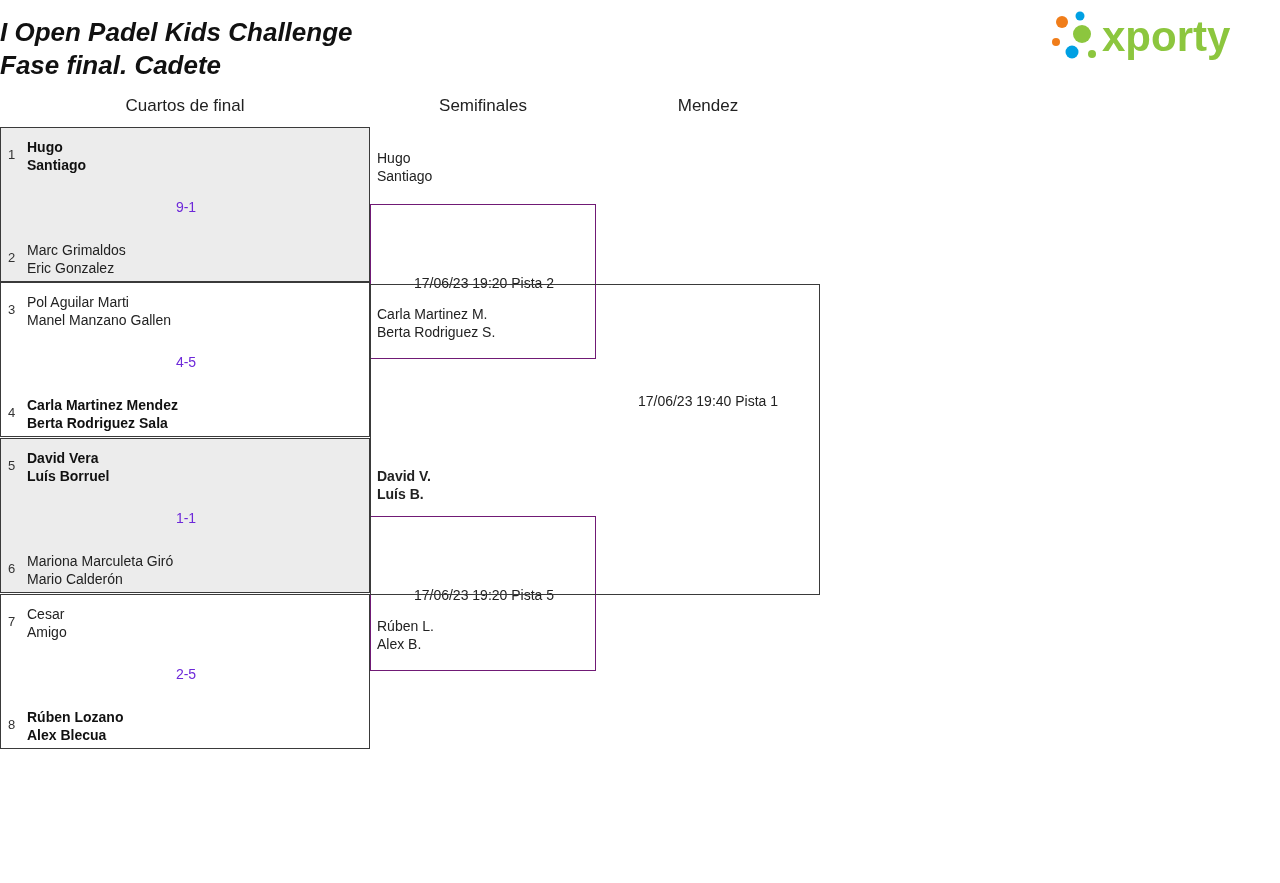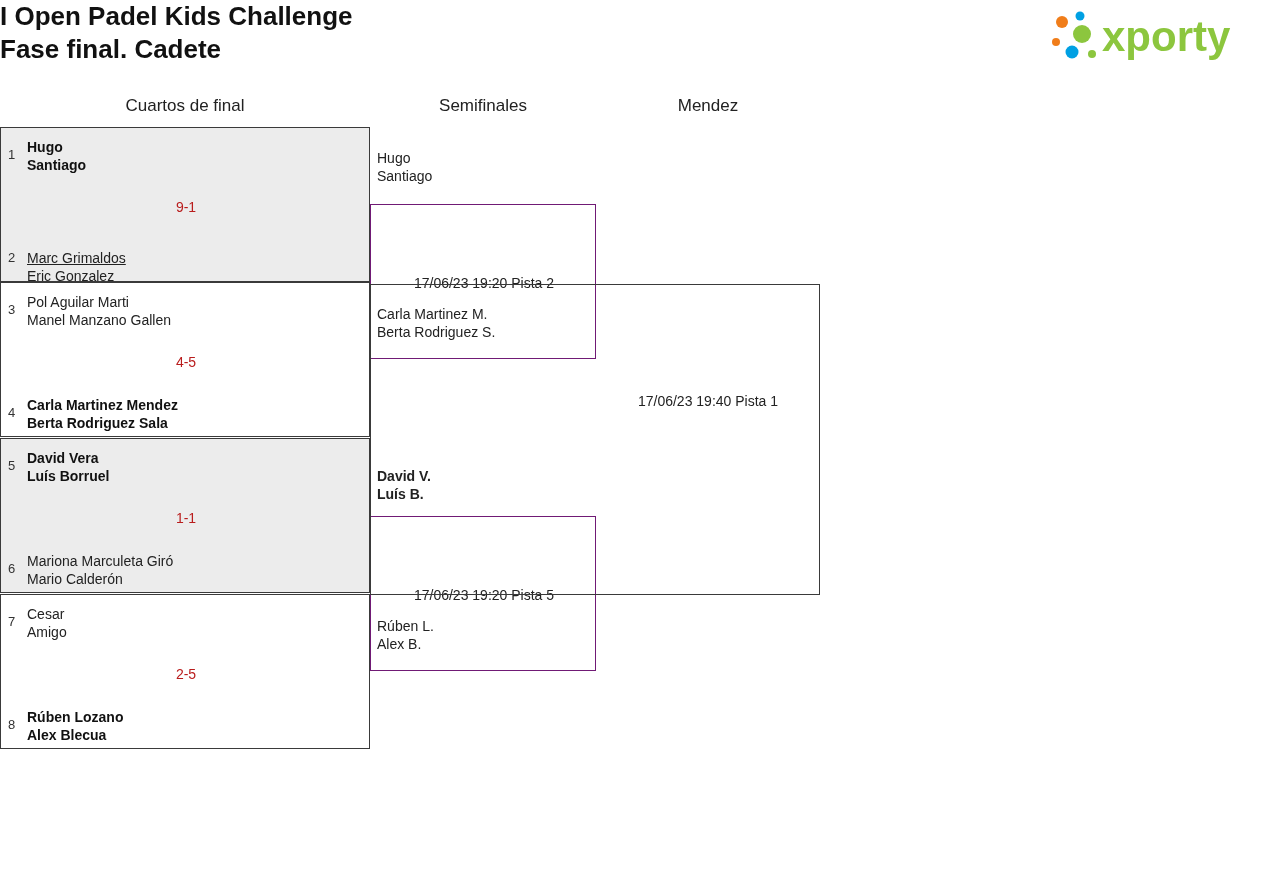--- a/index.html
+++ b/index.html
@@ -13,22 +13,23 @@
     position: relative;
     font-family: "Liberation Sans", sans-serif;
     color: #111111;
     overflow: hidden;
   }
 
   
   #header-title {
     position: absolute;
     left: 0px;
-    top: 0px;
+    top: 16px;
     width: 900px;
+    font-style: italic;
   }
   #header-title .line {
     font-size: 26px;
     font-weight: bold;
     line-height: 33px;
     color: #111111;
     white-space: pre;
   }
 
   
@@ -89,21 +90,21 @@
     white-space: pre;
   }
   .team.winner { font-weight: bold; color: #111111; }
 
   .score {
     position: absolute;
     left: 0;
     width: 370px;
     text-align: center;
     font-size: 14px;
-    color: #b91c1c;
+    color: #6d28d9;
   }
 
   
   .r2-box {
     position: absolute;
     left: 370px;
     width: 226px;
     box-sizing: border-box;
     border: 1px solid #701a75;
     background: #ffffff;
@@ -170,21 +171,21 @@
 <div class="round-heading" id="round-heading-1">Semifinales</div>
 <div class="round-heading" id="round-heading-2">Mendez</div>
 
 <div id="bracket">
 
   <div class="r1-match shaded" style="top:0px;">
     <div class="seed" style="top:19px;">1</div>
     <div class="team winner" style="top:10px;"><span>Hugo</span><br><span>Santiago</span></div>
     <div class="score" style="top:71px;">9-1</div>
     <div class="seed" style="top:122px;">2</div>
-    <div class="team" style="top:121px;text-decoration:underline;"><span>Marc Grimaldos</span><br><span>Eric Gonzalez</span></div>
+    <div class="team" style="top:113px;"><span>Marc Grimaldos</span><br><span>Eric Gonzalez</span></div>
   </div>
 
   <div class="r1-match plain" style="top:155px;">
     <div class="seed" style="top:19px;">3</div>
     <div class="team" style="top:10px;"><span>Pol Aguilar Marti</span><br><span>Manel Manzano Gallen</span></div>
     <div class="score" style="top:71px;">4-5</div>
     <div class="seed" style="top:122px;">4</div>
     <div class="team winner" style="top:113px;"><span>Carla Martinez Mendez</span><br><span>Berta Rodriguez Sala</span></div>
   </div>
 

